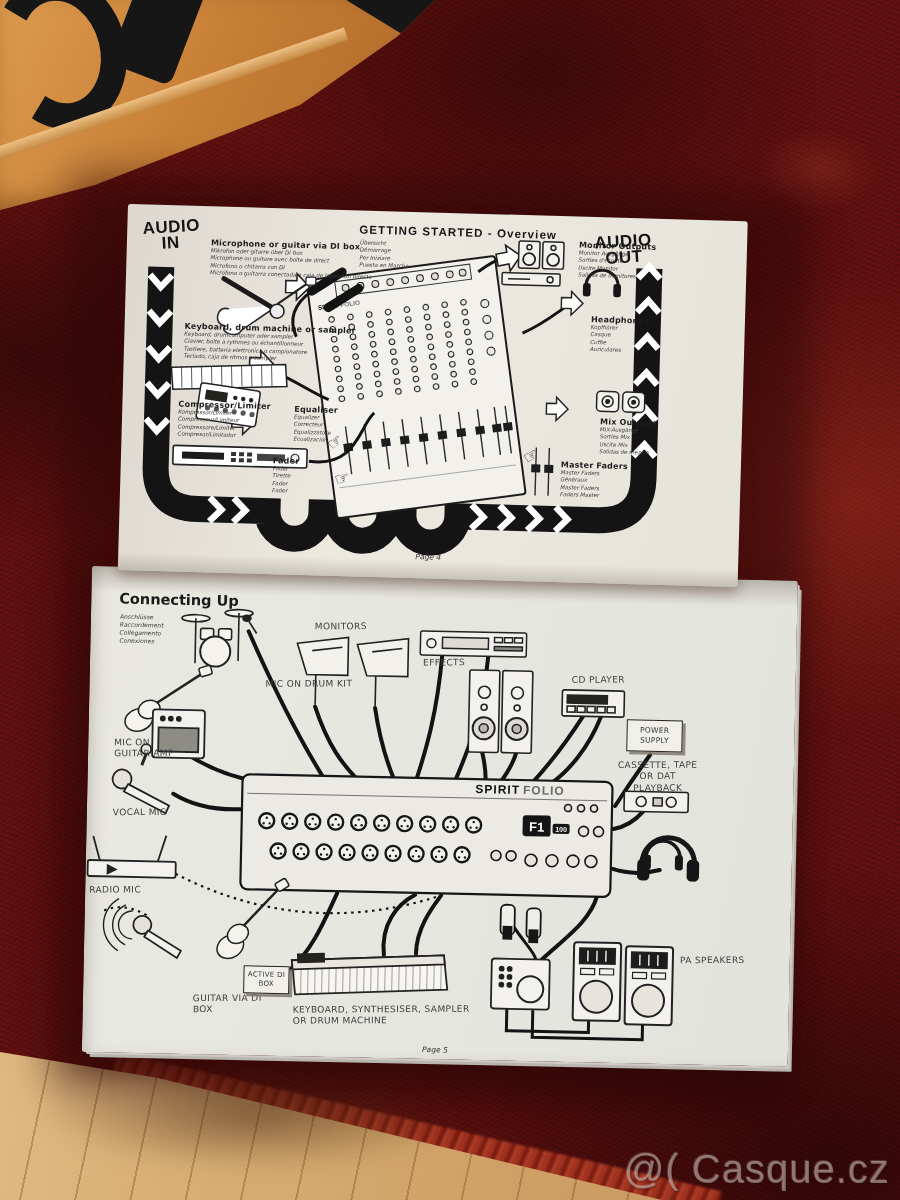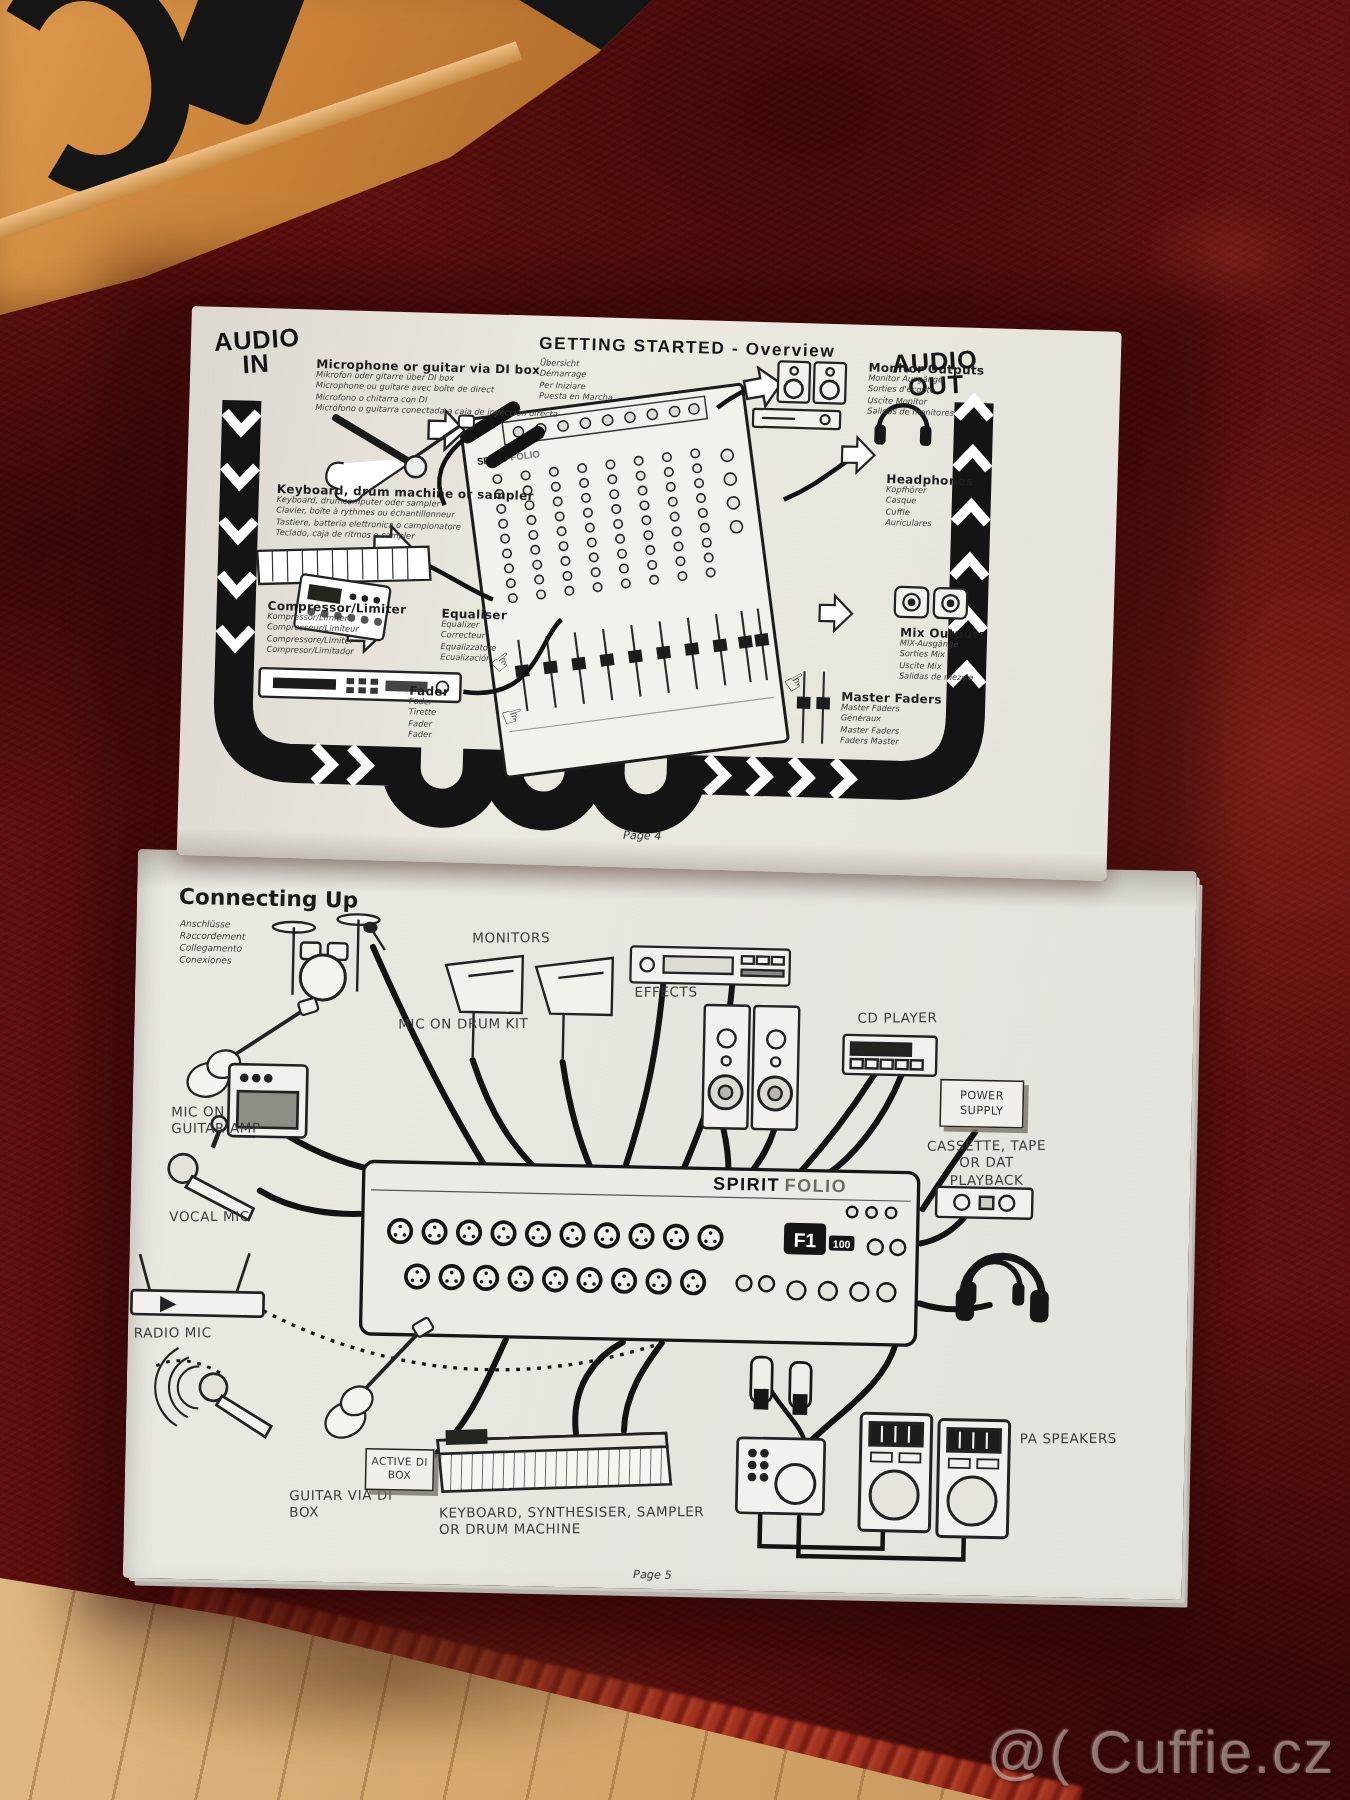--- a/index.html
+++ b/index.html
@@ -640,14 +640,14 @@
       <span class="tr">Faders Master</span>
     </div>
 
     <div class="hand" style="left:206px;top:222px;transform:rotate(-40deg);">☞</div>
     <div class="hand" style="left:214px;top:258px;transform:rotate(-18deg);">☞</div>
     <div class="hand" style="left:402px;top:230px;transform:rotate(-32deg);">☞</div>
 
     <div class="pageno" style="top:340px;">Page 4</div>
   </div>
 
-  <div class="wm">@( Cuffie.cz</div>
+  <div class="wm">@( Casque.cz</div>
 </div>
 
 </body></html>

